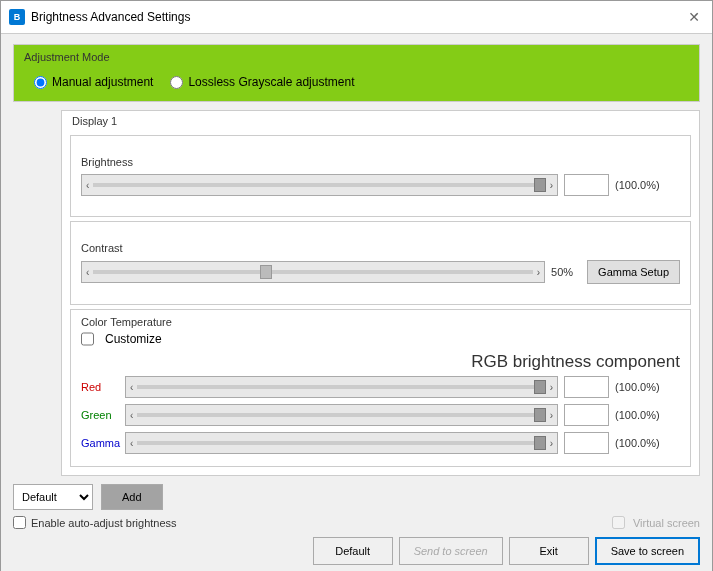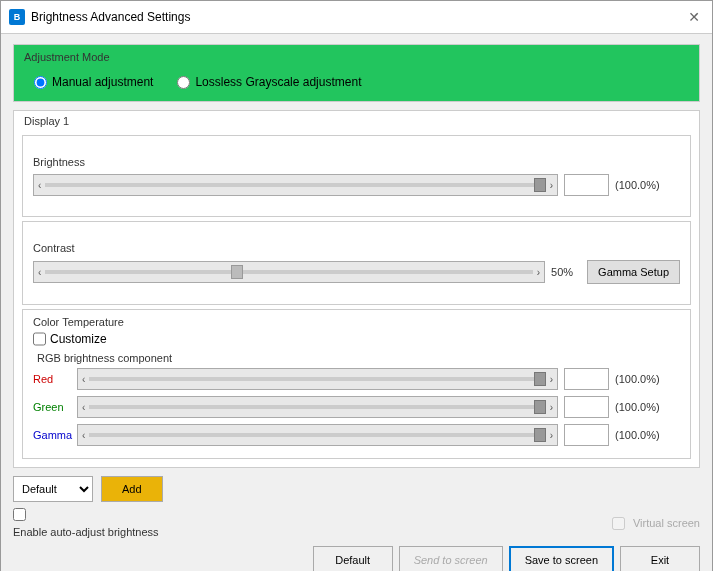--- a/index.html
+++ b/index.html
@@ -60,45 +60,46 @@
       font-size: 14px;
       color: #666;
     }
     .content {
       padding: 10px 12px;
     }
     .section-box {
       border: 1px solid #ccc;
       margin-bottom: 8px;
       padding: 6px 10px;
-      background: #22c55e;
+      background: #84cc16;
     }
     .section-label {
       font-size: 11px;
       color: #333;
       margin-bottom: 6px;
     }
     .radio-group {
       display: flex;
-      gap: 24px;
+      gap: 17px;
       align-items: center;
       padding: 6px 10px;
     }
     .radio-item {
       display: flex;
       align-items: center;
       gap: 5px;
     }
     .radio-item input[type="radio"] {
       margin: 0;
     }
     .display-section {
       border: 1px solid #ccc;
       margin-bottom: 8px;
       background: #fff;
+      margin-left: 48px;
     }
     .display-header {
       padding: 4px 10px;
       font-size: 11px;
       color: #333;
     }
     .sub-section {
       border: 1px solid #ccc;
       margin: 4px 8px;
       padding: 20px 10px;
@@ -189,28 +190,29 @@
       margin: 4px 8px 8px;
       padding: 6px 10px;
     }
     .color-temp-label {
       font-size: 11px;
       color: #333;
       margin-bottom: 4px;
     }
     .customize-row {
       display: flex;
-      gap: 4px;
+      gap: 11px;
       margin-bottom: 6px;
     }
     .rgb-section-label {
-      font-size: 11px;
+      font-size: 17px;
       color: #333;
       margin-bottom: 4px;
       margin-left: 4px;
+      text-align: right;
     }
     .rgb-row {
       display: flex;
       align-items: center;
       gap: 6px;
       margin-bottom: 6px;
     }
     .rgb-label {
       width: 38px;
       font-size: 11px;
@@ -234,36 +236,35 @@
       width: 80px;
       height: 26px;
       border: 1px solid #aaa;
       font-size: 11px;
       padding: 0 4px;
       background: #fff;
     }
     .add-btn {
       padding: 3px 20px;
       height: 26px;
-      background: #eab308;
+      background: #a3a3a3;
       border: 1px solid #aaa;
       cursor: pointer;
       font-size: 11px;
     }
     .footer-row {
       display: flex;
       align-items: center;
       justify-content: space-between;
       margin-top: 6px;
     }
     .footer-left {
       display: flex;
-      align-items: flex-start;
+      align-items: flex-end;
       gap: 5px;
-      flex-direction: column;
     }
     .footer-check-label {
       font-size: 11px;
       color: #333;
     }
     .virtual-screen {
       display: flex;
       align-items: center;
       gap: 8px;
     }
@@ -426,18 +427,18 @@
       </div>
       <div class="virtual-screen">
         <input type="checkbox" disabled="" style="">
         <span class="footer-check-label disabled">Virtual screen</span>
       </div>
     </div>
 
     <div class="action-buttons">
       <button class="action-btn">Default</button>
       <button class="action-btn disabled" disabled="">Send to screen</button>
+      <button class="action-btn">Exit</button>
       <button class="action-btn primary">Save to screen</button>
-      <button class="action-btn">Exit</button>
     </div>
 
   </div>
 </div>
 
 </body></html>

